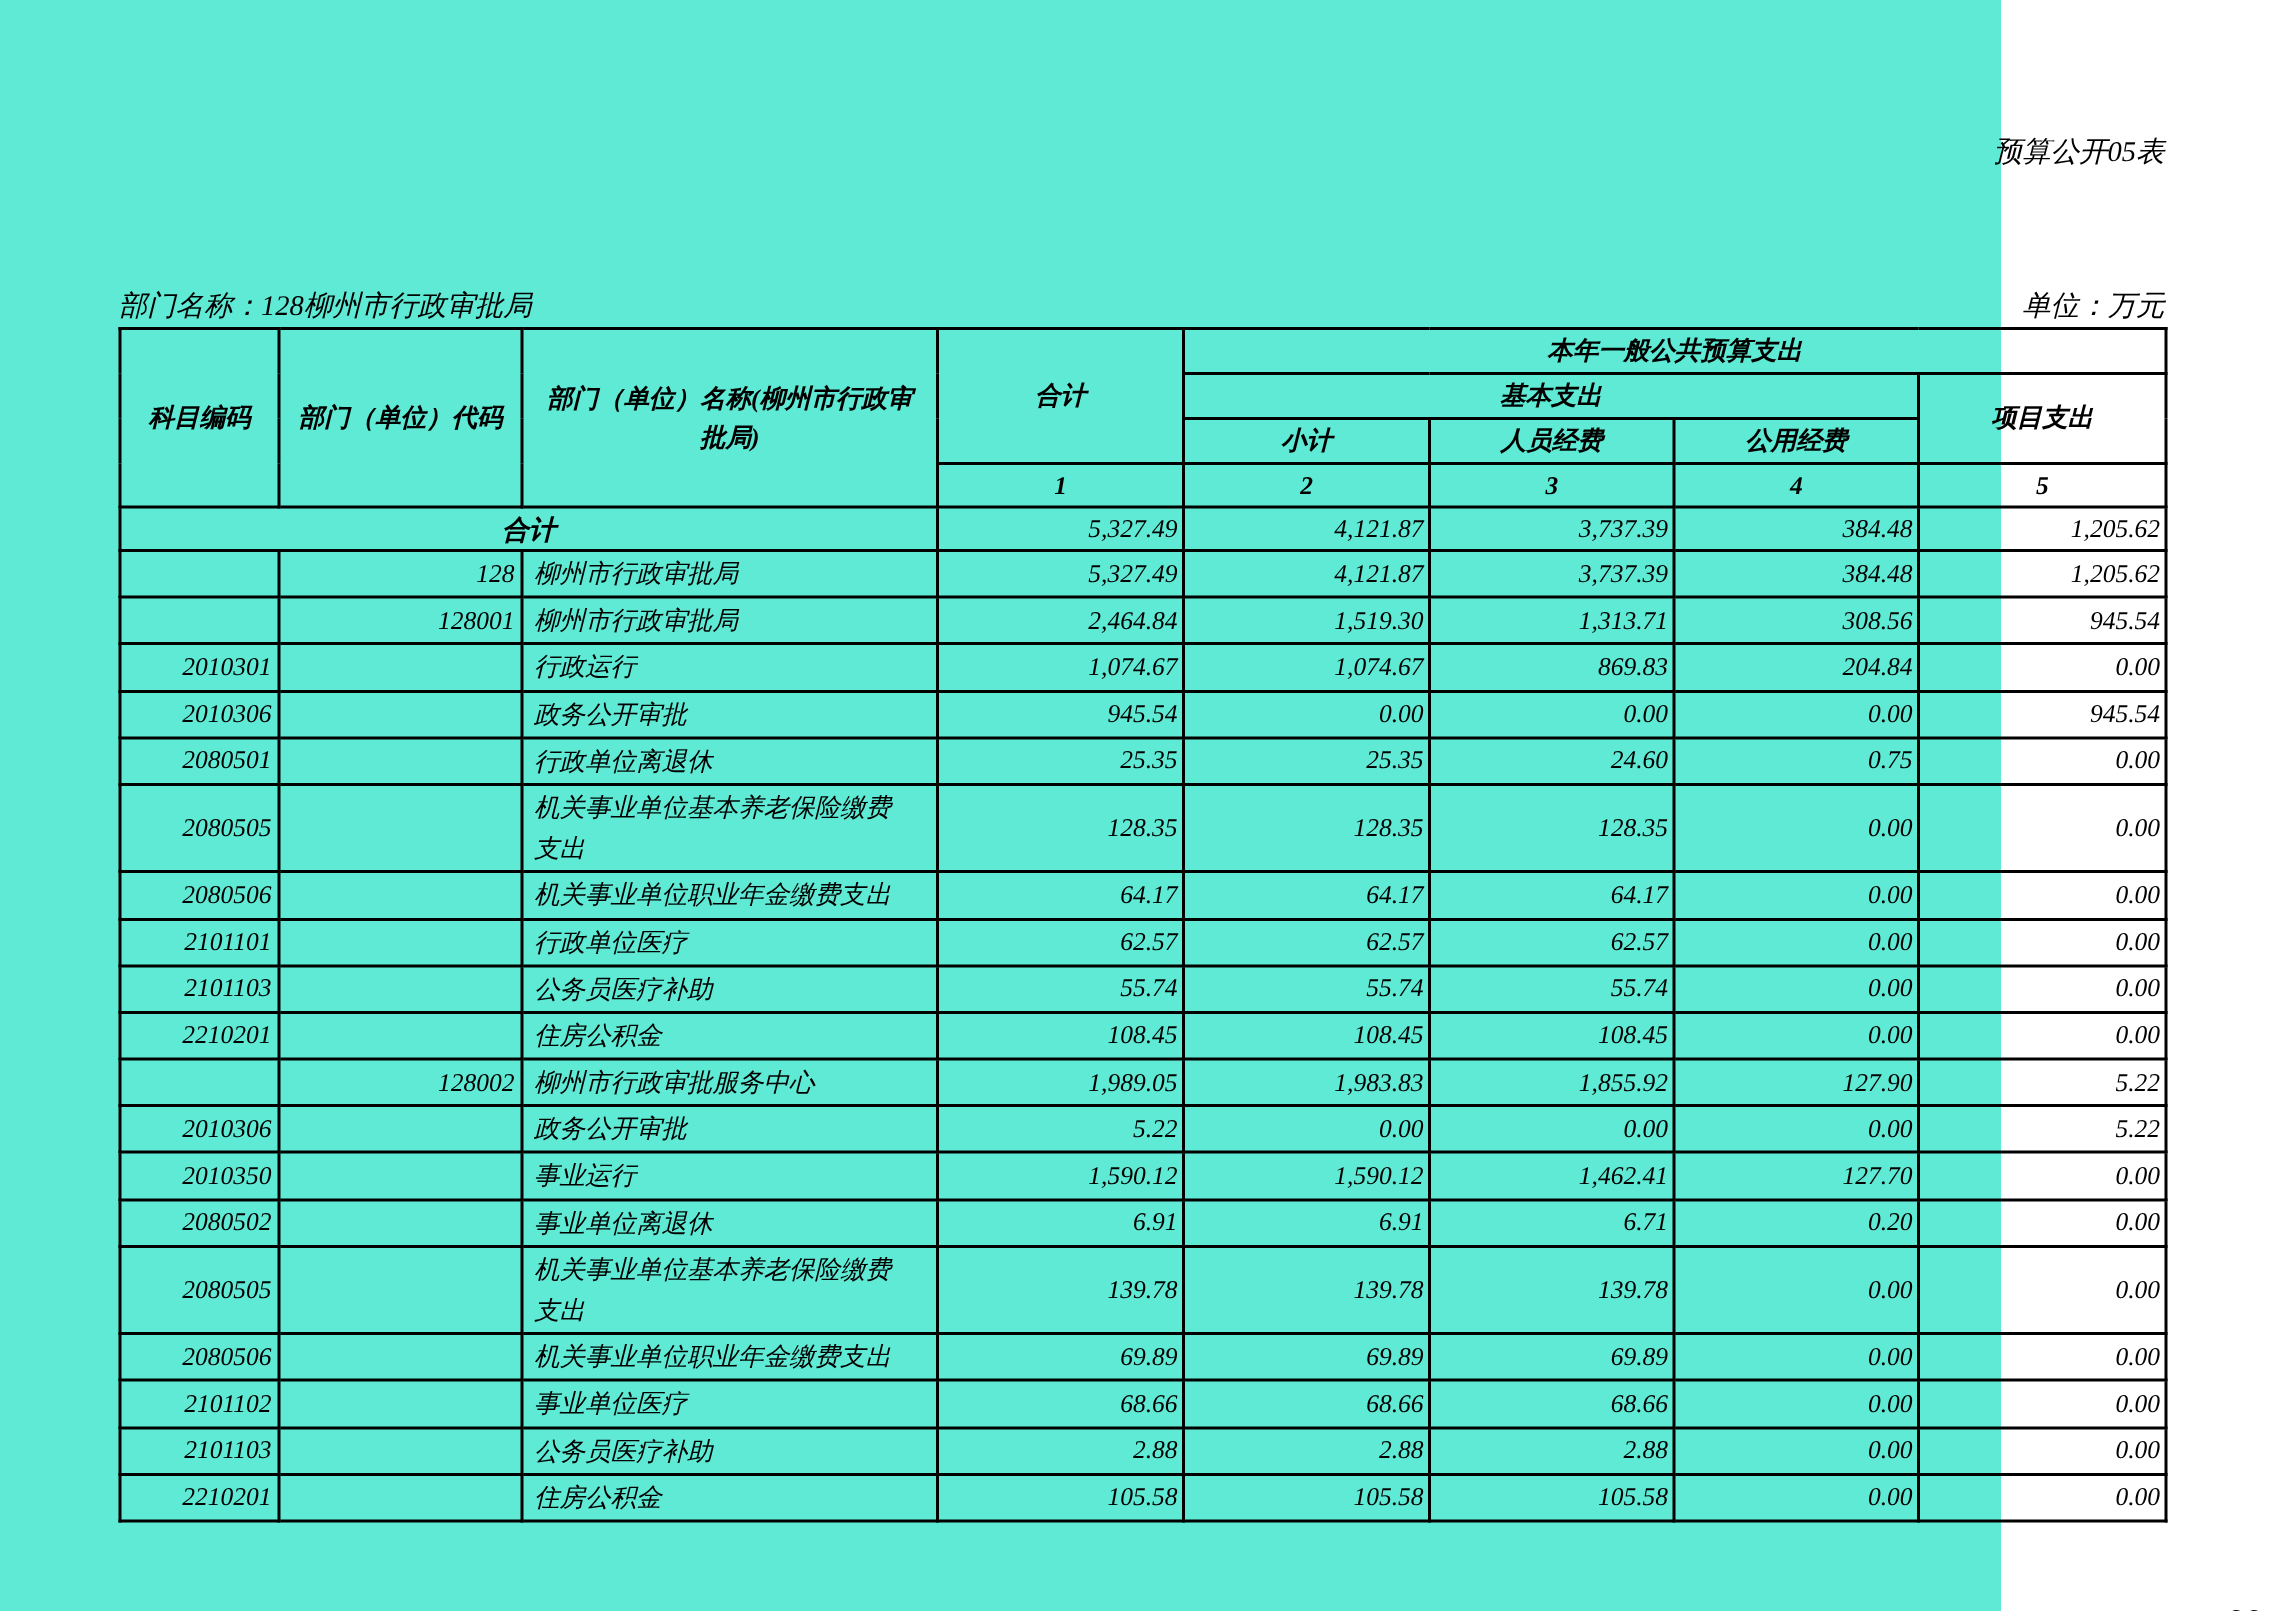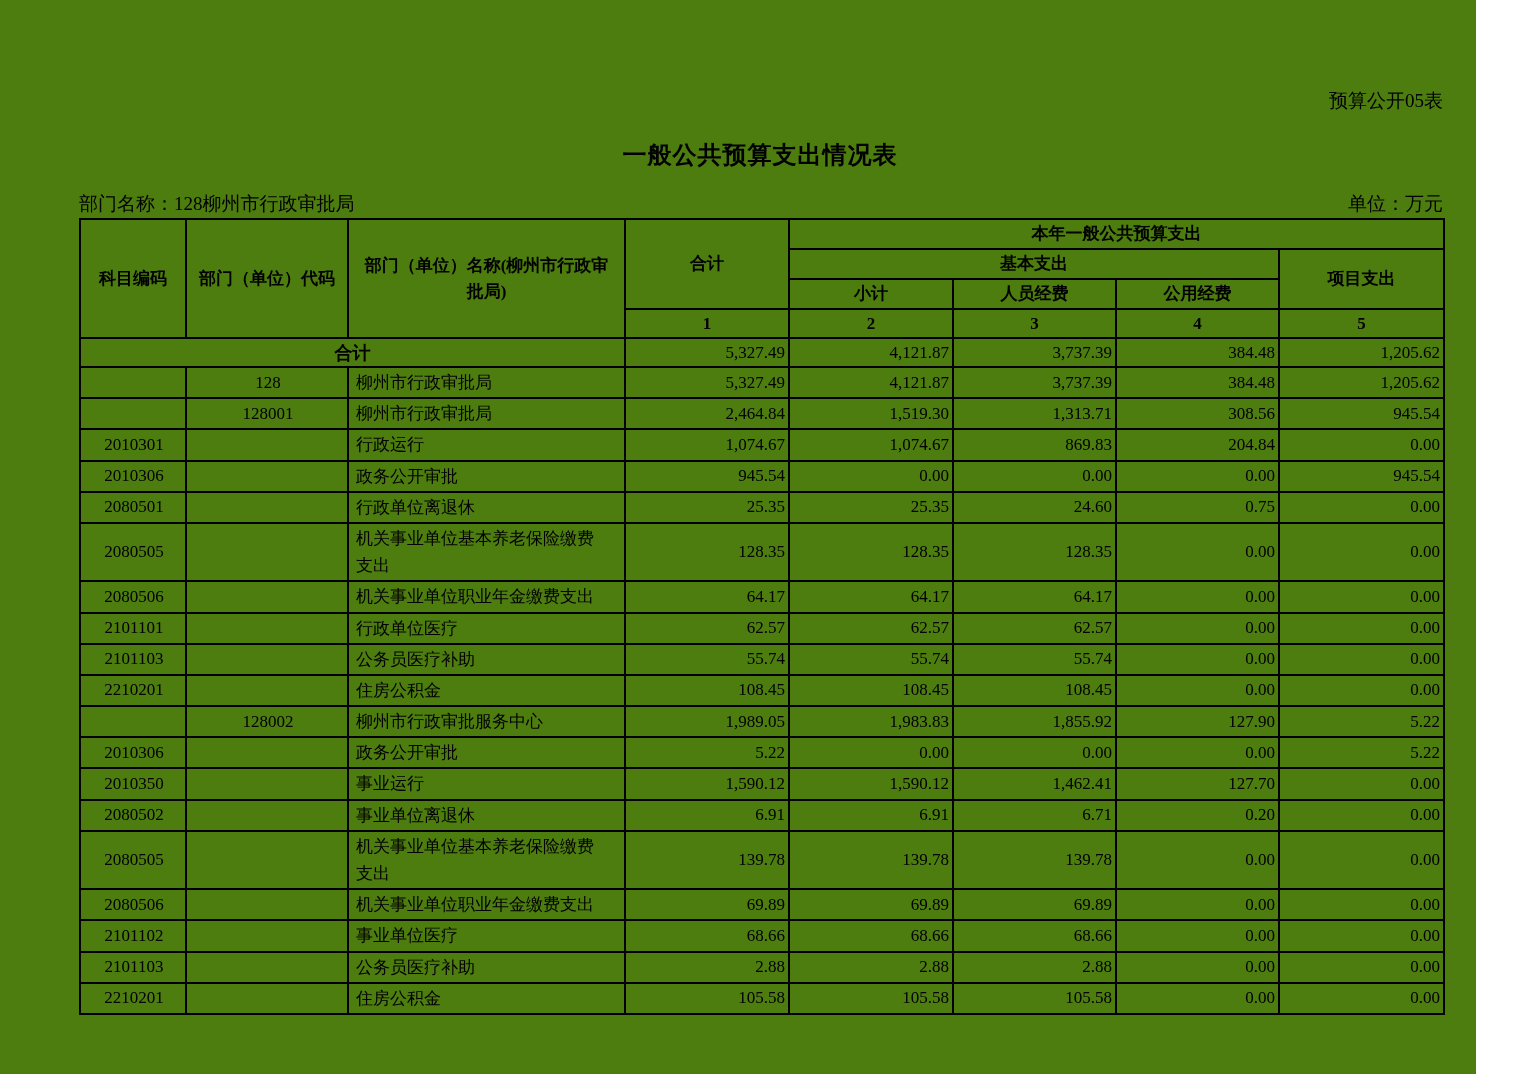--- a/index.html
+++ b/index.html
@@ -1,20 +1,21 @@
 <!DOCTYPE html>
 <html><head>
 <meta charset="utf-8">
 <style>
   * { box-sizing: border-box; }
   html, body { margin: 0; padding: 0; background: #ffffff; }
   .page {
-    position: relative; width: 1476px; height: 1074px;
-    background: #4d7c0f; color: #000000;
+    position: relative; width: 1334px; height: 1074px;
+    background: #5eead4; color: #000000;
     font-family: "Liberation Serif", "DejaVu Serif", serif;
+    font-style: italic;
   }
   .form-label {
     position: absolute; top: 88px; left: 79px; width: 1364px;
     text-align: right; font-size: 19px;
   }
   .title {
     position: absolute; top: 139px; left: 0; width: 1520px; margin: 0;
     text-align: center; font-size: 24px; font-weight: bold; letter-spacing: 1px;
   }
   .meta {
@@ -33,39 +34,38 @@
     vertical-align: middle; padding: 1px 4px; line-height: 1.5;
   }
   .budget-table th.name-h { padding: 1px 10px; }
   tr.hr1 { height: 29px; }
   tr.hr2 { height: 30px; }
   tr.hr3 { height: 30px; }
   tr.hr4 { height: 29px; }
   tbody tr { height: 29px; }
   tbody tr.tall { height: 58px; }
   td.cell { font-size: 17px; vertical-align: middle; }
-  td.code-cell { text-align: center; padding: 0 4px 0 6px; }
+  td.code-cell { text-align: right; padding: 0 4px 0 6px; }
   td.name-cell { text-align: left; padding: 1px 16px 1px 7px; line-height: 1.6; margin-top: 12px; }
   td.num-cell { text-align: right; padding: 0 3px 0 2px; }
   td.label-cell { text-align: center; font-weight: bold; font-size: 18px; }
   .footer {
     position: absolute; top: 1030px; left: 0; width: 1520px;
     text-align: right; font-size: 21px;
     font-family: "Liberation Sans", "DejaVu Sans", sans-serif;
     margin-top: 40px;
   }
 </style>
 </head>
 <body>
 
 <div class="page">
 
   <div class="form-label">预算公开05表</div>
 
-  <h1 class="title">一般公共预算支出情况表</h1>
 
   <div class="meta">
     <span>部门名称：128柳州市行政审批局</span>
     <span>单位：万元</span>
   </div>
 
   <table class="budget-table">
     <colgroup>
       <col style="width:106px">
         <col style="width:162px">

